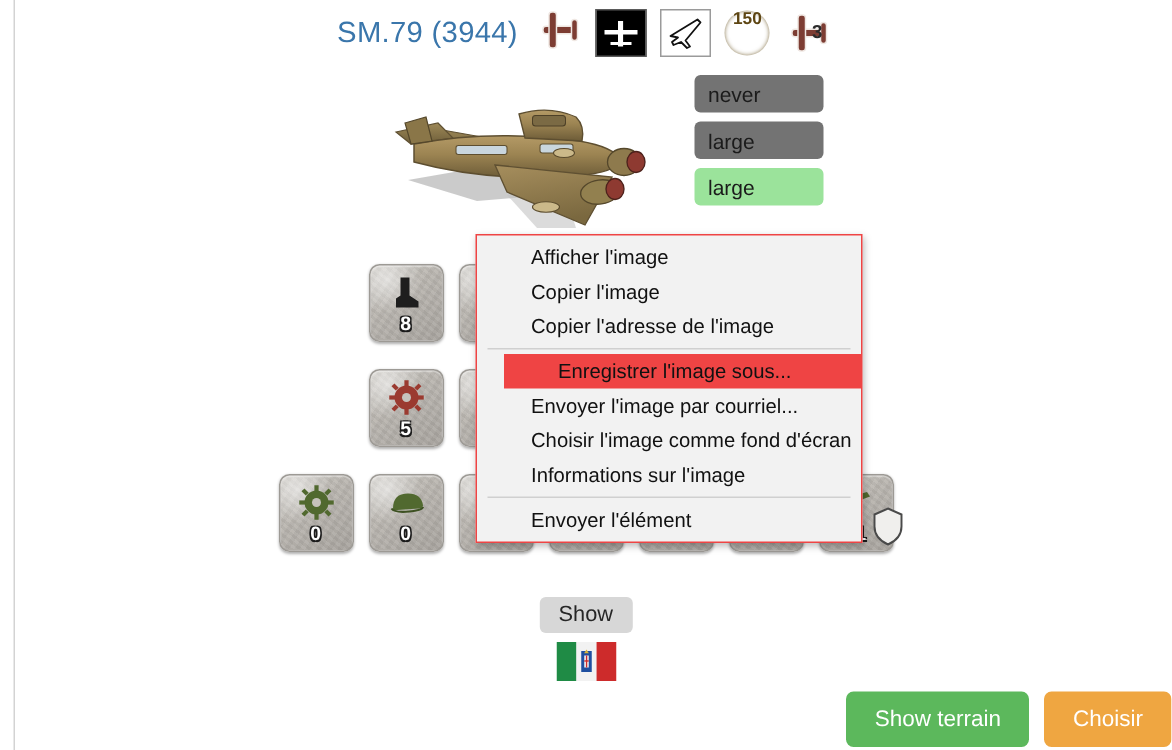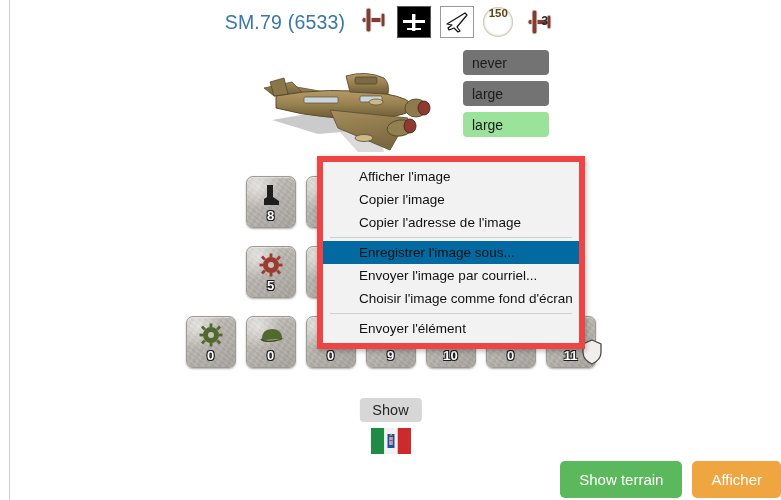--- a/index.html
+++ b/index.html
@@ -61,34 +61,34 @@
          background:#d7d7d7;border-radius:4px;padding:4px 13px;font-size:14.5px;color:#262626;z-index:2;}
   .flag{position:absolute;left:50%;transform:translateX(-50%);top:428px;width:40px;height:26px;z-index:2;}
   .btnrow{position:absolute;left:0;top:461px;width:781px;display:flex;justify-content:flex-end;gap:10px;z-index:2;}
   .btn{border:none;border-radius:5px;padding:10px 19px;font-size:15px;color:#fff;font-family:"Liberation Sans",sans-serif;cursor:pointer;}
   .btn.green{background:#5cb85c;}
   .btn.orange{background:#efa641;}
 
   
   .ctxmenu{
     position:absolute;left:317px;top:156px;width:256px;background:#f2f2f2;
-    border:6px solid #ef4444;box-shadow:1px 2px 5px rgba(0,0,0,.28);
+    border:1px solid #ef4444;box-shadow:1px 2px 5px rgba(0,0,0,.28);
     padding:3px 0;z-index:40;
   }
   .mi{height:23px;line-height:23px;padding-left:36px;font-size:13.5px;color:#111;white-space:nowrap;}
-  .mi.sel{background:#0369a1;}
+  .mi.sel{background:#ef4444;margin-left:18px;}
   .sep{height:1px;background:#d0d0d0;margin:3px 7px;}
 </style>
 </head>
 <body>
 
 <div class="page-edge"></div>
 
 <div class="header">
-  <span class="title">SM.79 (6533)</span>
+  <span class="title">SM.79 (3944)</span>
 
   <span class="hdr-ico">
     <svg class="plane-red" viewBox="0 0 34 30">
       <g fill="#7d3d33" stroke="#efe7e2" stroke-width="1">
         <rect x="8" y="12.5" width="22" height="5" rx="2"></rect>
         <rect x="12" y="3" width="5" height="24" rx="2"></rect>
         <rect x="27" y="8" width="4" height="14" rx="2"></rect>
       </g>
     </svg>
   </span>
@@ -421,26 +421,27 @@
     <rect x="16.5" y="6" width="7" height="14" fill="#1f4fa0"></rect>
     <path d="M20 5 l1.6 2.5 h-3.2 Z" fill="#d8b43a"></path>
     <rect x="18.5" y="9" width="3" height="8" fill="#f2f2f2"></rect>
     <rect x="19.6" y="9" width="0.9" height="8" fill="#cd2b2b"></rect>
     <rect x="18.5" y="12.2" width="3" height="0.9" fill="#cd2b2b"></rect>
   </svg>
 </div>
 
 <div class="btnrow">
   <button class="btn green">Show terrain</button>
-  <button class="btn orange">Afficher</button>
+  <button class="btn orange">Choisir</button>
 </div>
 
 <div class="ctxmenu">
   <div class="mi">Afficher l'image</div>
   <div class="mi">Copier l'image</div>
   <div class="mi">Copier l'adresse de l'image</div>
   <div class="sep"></div>
   <div class="mi sel">Enregistrer l'image sous...</div>
   <div class="mi">Envoyer l'image par courriel...</div>
   <div class="mi">Choisir l'image comme fond d'écran</div>
+  <div class="mi">Informations sur l'image</div>
   <div class="sep"></div>
   <div class="mi">Envoyer l'élément</div>
 </div>
 
 </body></html>

